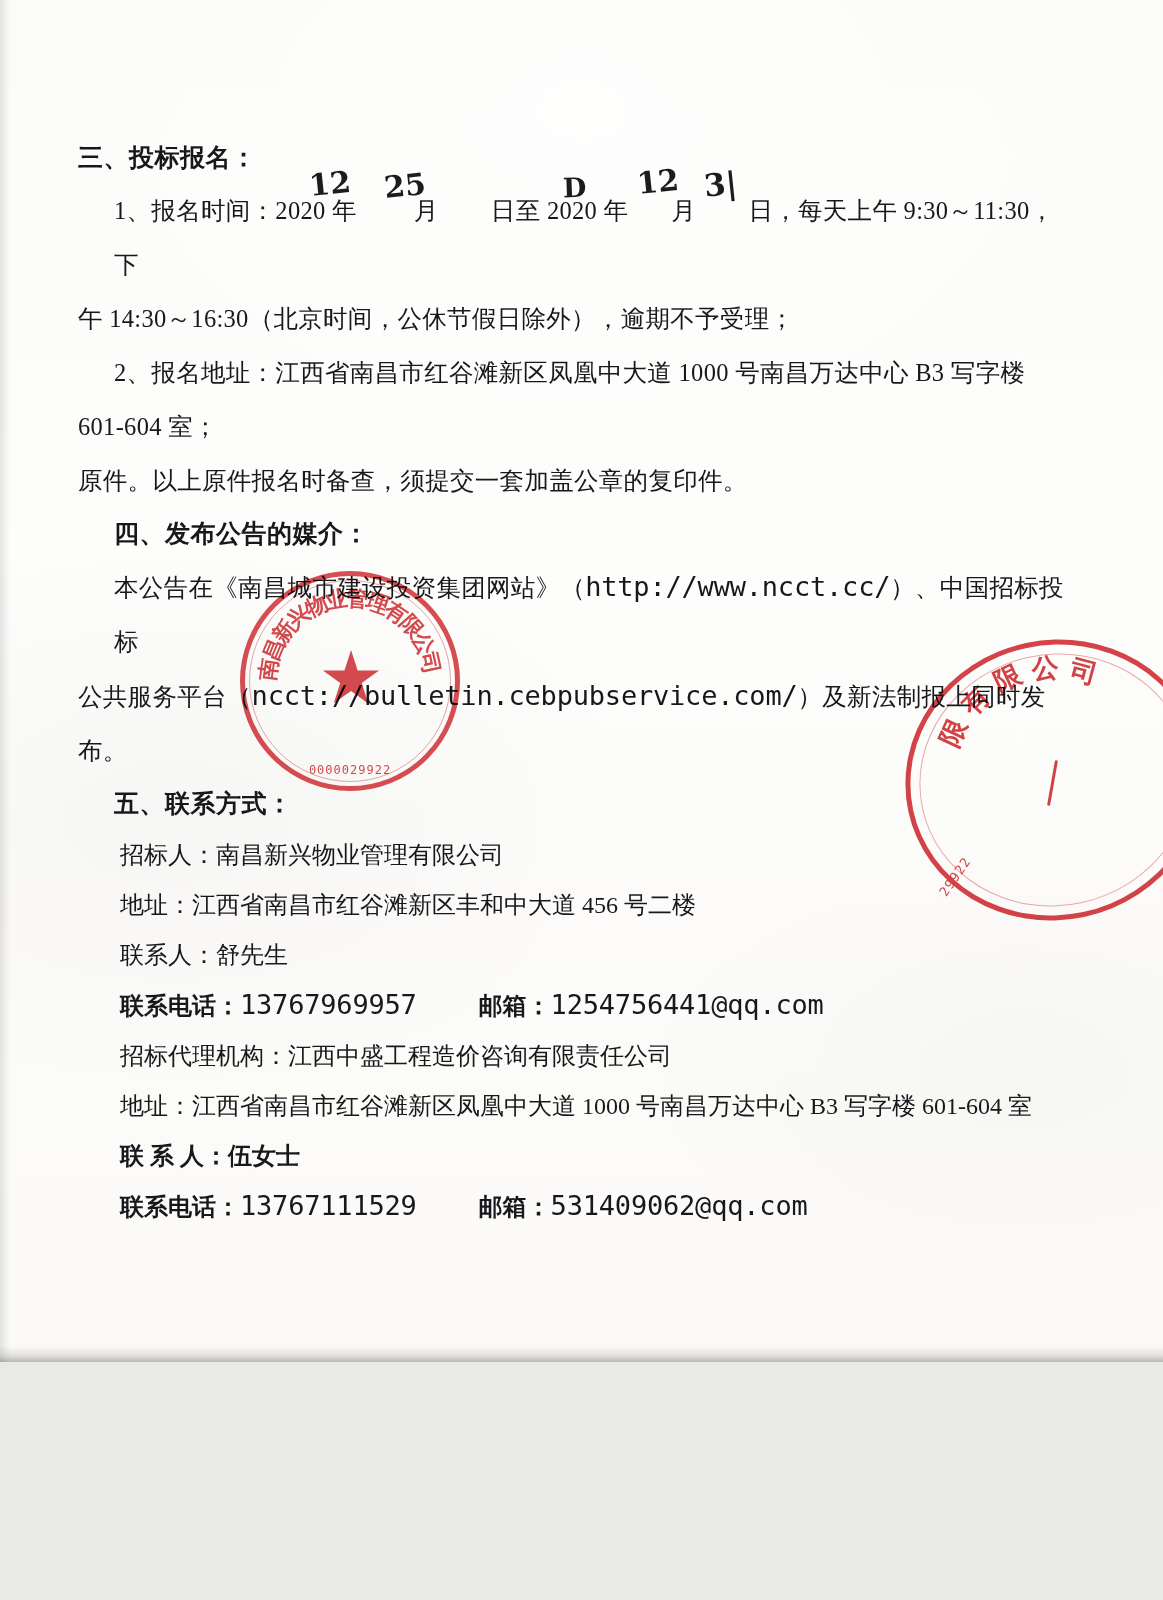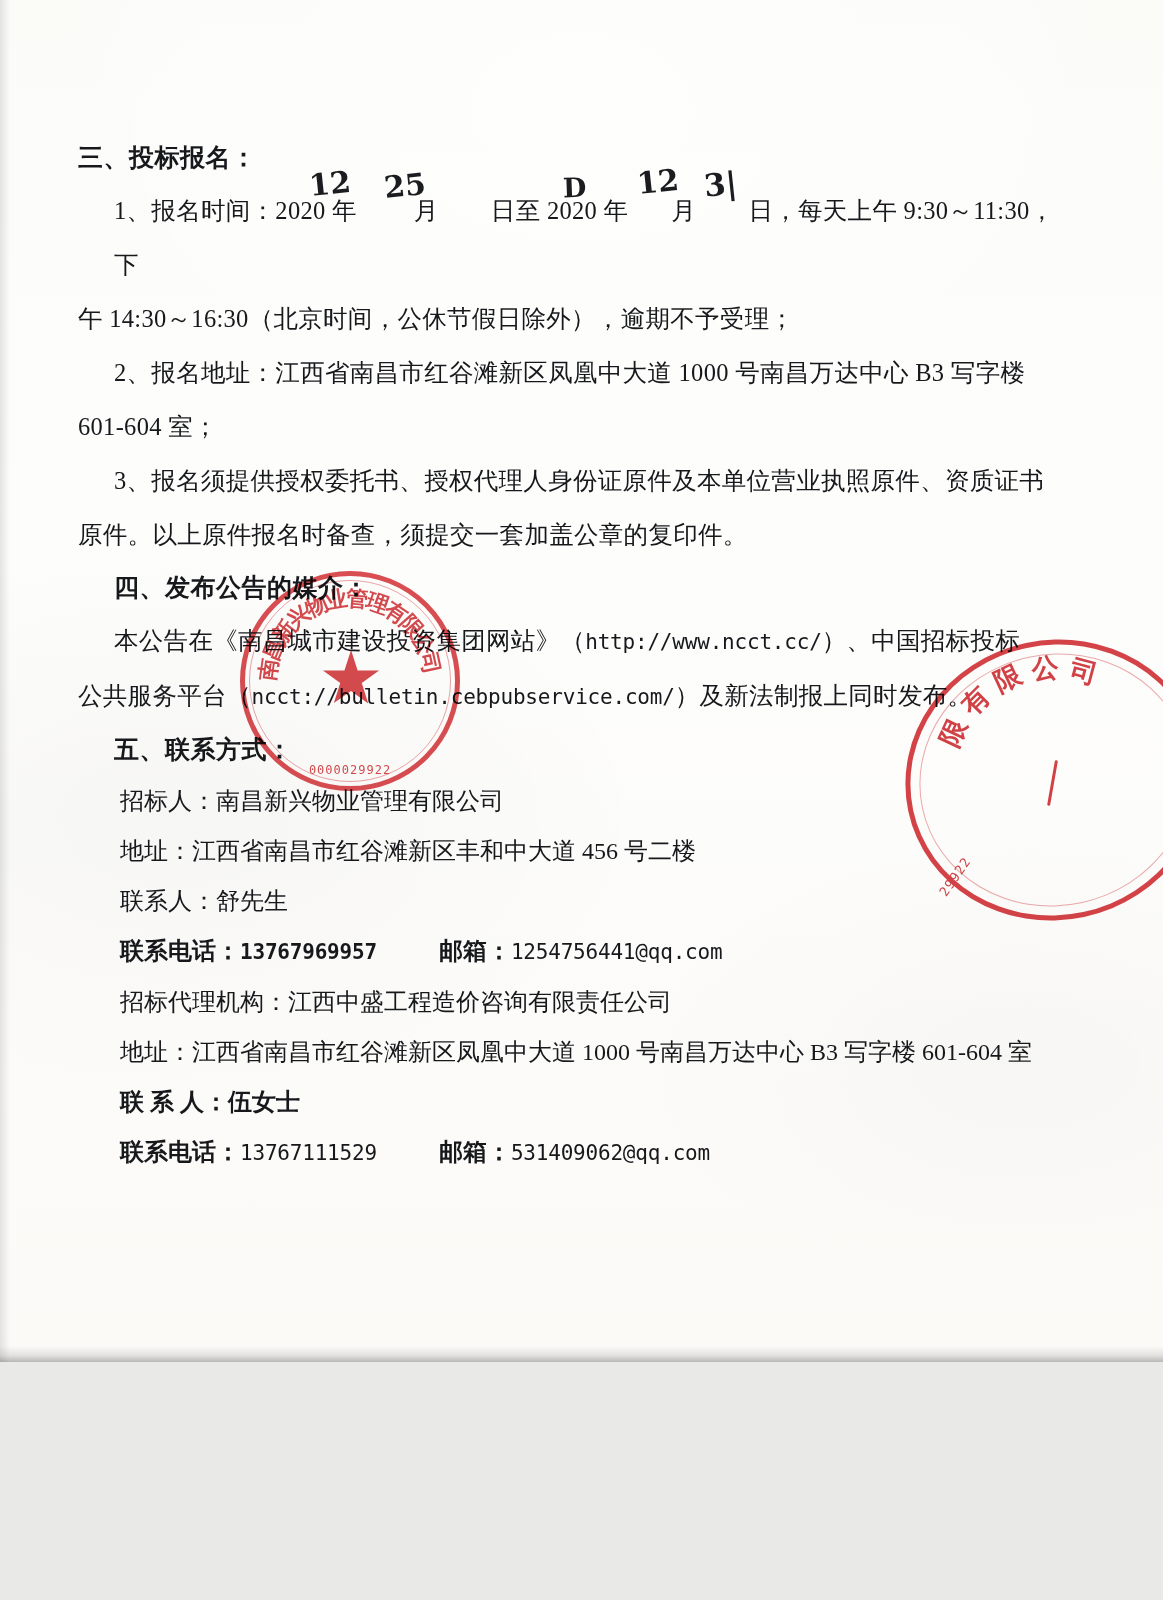--- a/index.html
+++ b/index.html
@@ -56,21 +56,21 @@
   }
   .heading {
     font-weight: bold;
     font-size: 25px;
     line-height: 52px;
     letter-spacing: 0.5px;
   }
   .indent-1 { padding-left: 36px; }
   .mono {
     font-family: "DejaVu Sans Mono", "Liberation Mono", monospace;
-    font-size: 21px;
+    font-size: 27px;
     letter-spacing: -0.2px;
   }
   .contact-line {
     font-size: 24px;
     line-height: 50px;
     padding-left: 42px;
     position: relative;
     white-space: pre;
   }
   .contact-line.bold-label { font-weight: bold; }
@@ -228,38 +228,37 @@
 
     <div class="heading">三、投标报名：</div>
 
     <div class="line indent-1"><span>1、报名时间：2020 年 </span><span style="display:inline-block;width:44px"></span><span> 月 </span><span style="display:inline-block;width:46px"></span><span>日至 2020 年 </span><span style="display:inline-block;width:30px"></span><span> 月 </span><span style="display:inline-block;width:46px"></span><span>日，每天上午 9:30～11:30，下</span></div>
 
     <div class="line">午 14:30～16:30（北京时间，公休节假日除外），逾期不予受理；</div>
 
     <div class="line indent-1">2、报名地址：江西省南昌市红谷滩新区凤凰中大道 1000 号南昌万达中心 B3 写字楼</div>
     <div class="line">601-604 室；</div>
 
-    <div class="line indent-1">3、报名须提供授权委托书、授权代理人身份证原件及本单位营业执照原件、资质证书</div>
     <div class="line">原件。以上原件报名时备查，须提交一套加盖公章的复印件。</div>
 
     <div class="heading" style="padding-left:36px">四、发布公告的媒介：</div>
 
     <div class="line indent-1"><span>本公告在《南昌城市建设投资集团网站》（</span><span class="mono">http://www.ncct.cc/</span><span>）、中国招标投标</span></div>
 
     <div class="line"><span>公共服务平台（</span><span class="mono">ncct://bulletin.cebpubservice.com/</span><span>）及新法制报上同时发布。</span></div>
 
     <div class="heading" style="padding-left:36px">五、联系方式：</div>
 
     <div class="contact-line"><span>招标人：</span><span>南昌新兴物业管理有限公司</span></div>
 
     <div class="contact-line"><span>地址：</span><span>江西省南昌市红谷滩新区丰和中大道 456 号二楼</span></div>
 
     <div class="contact-line"><span>联系人：</span><span>舒先生</span></div>
 
-    <div class="contact-line bold-label"><span>联系电话：</span><span class="mono" style="font-weight:bold">13767969957</span><span class="mail-gap"></span><span>邮箱：</span><span class="mono" style="font-weight:normal">1254756441@qq.com</span></div>
+    <div class="contact-line bold-label"><span>联系电话：</span><span class="mono" style="font-weight:normal">13767969957</span><span class="mail-gap"></span><span>邮箱：</span><span class="mono" style="font-weight:normal">1254756441@qq.com</span></div>
 
     <div class="contact-line"><span>招标代理机构：</span><span>江西中盛工程造价咨询有限责任公司</span></div>
 
     <div class="contact-line"><span>地址：</span><span>江西省南昌市红谷滩新区凤凰中大道 1000 号南昌万达中心 B3 写字楼 601-604 室</span></div>
 
     <div class="contact-line bold-label"><span>联 系 人：</span><span style="font-weight:bold">伍女士</span></div>
 
     <div class="contact-line bold-label"><span>联系电话：</span><span class="mono" style="font-weight:normal">13767111529</span><span class="mail-gap"></span><span>邮箱：</span><span class="mono" style="font-weight:normal">531409062@qq.com</span></div>
 
   </div>

